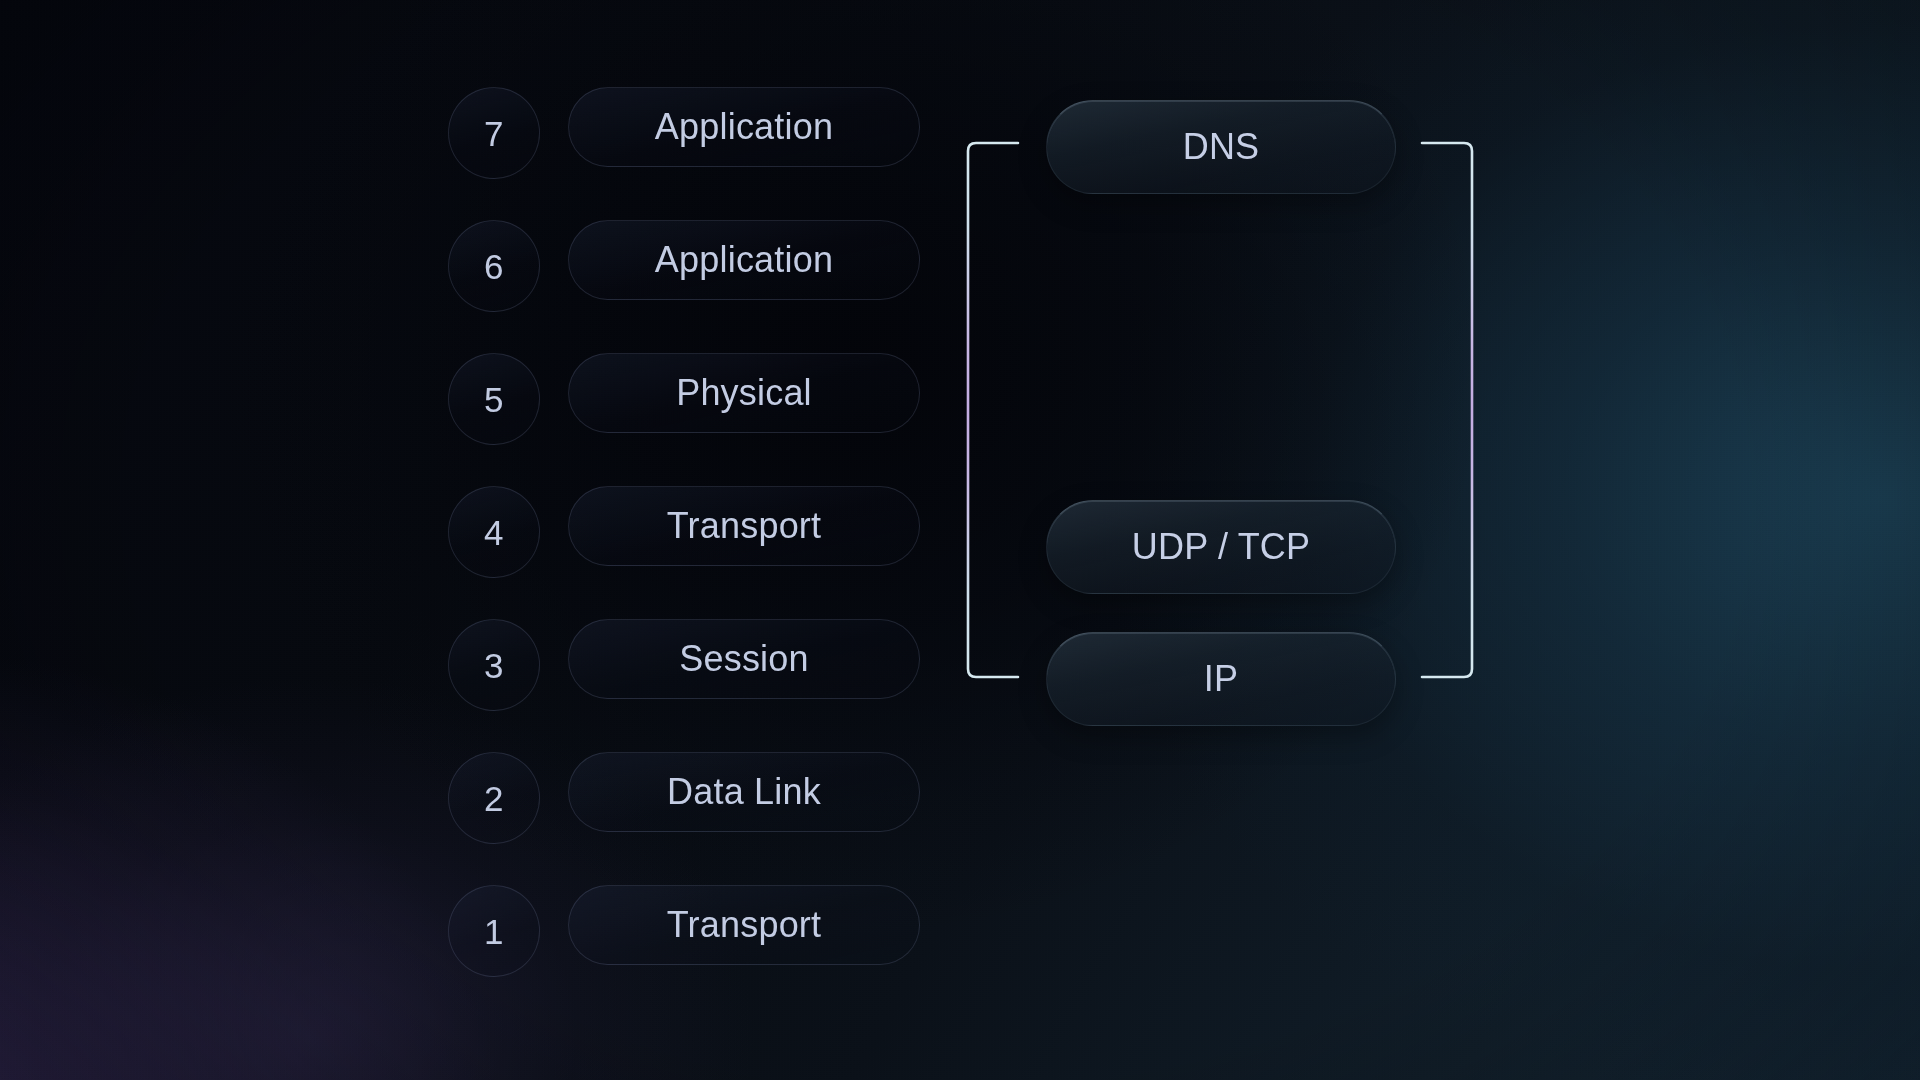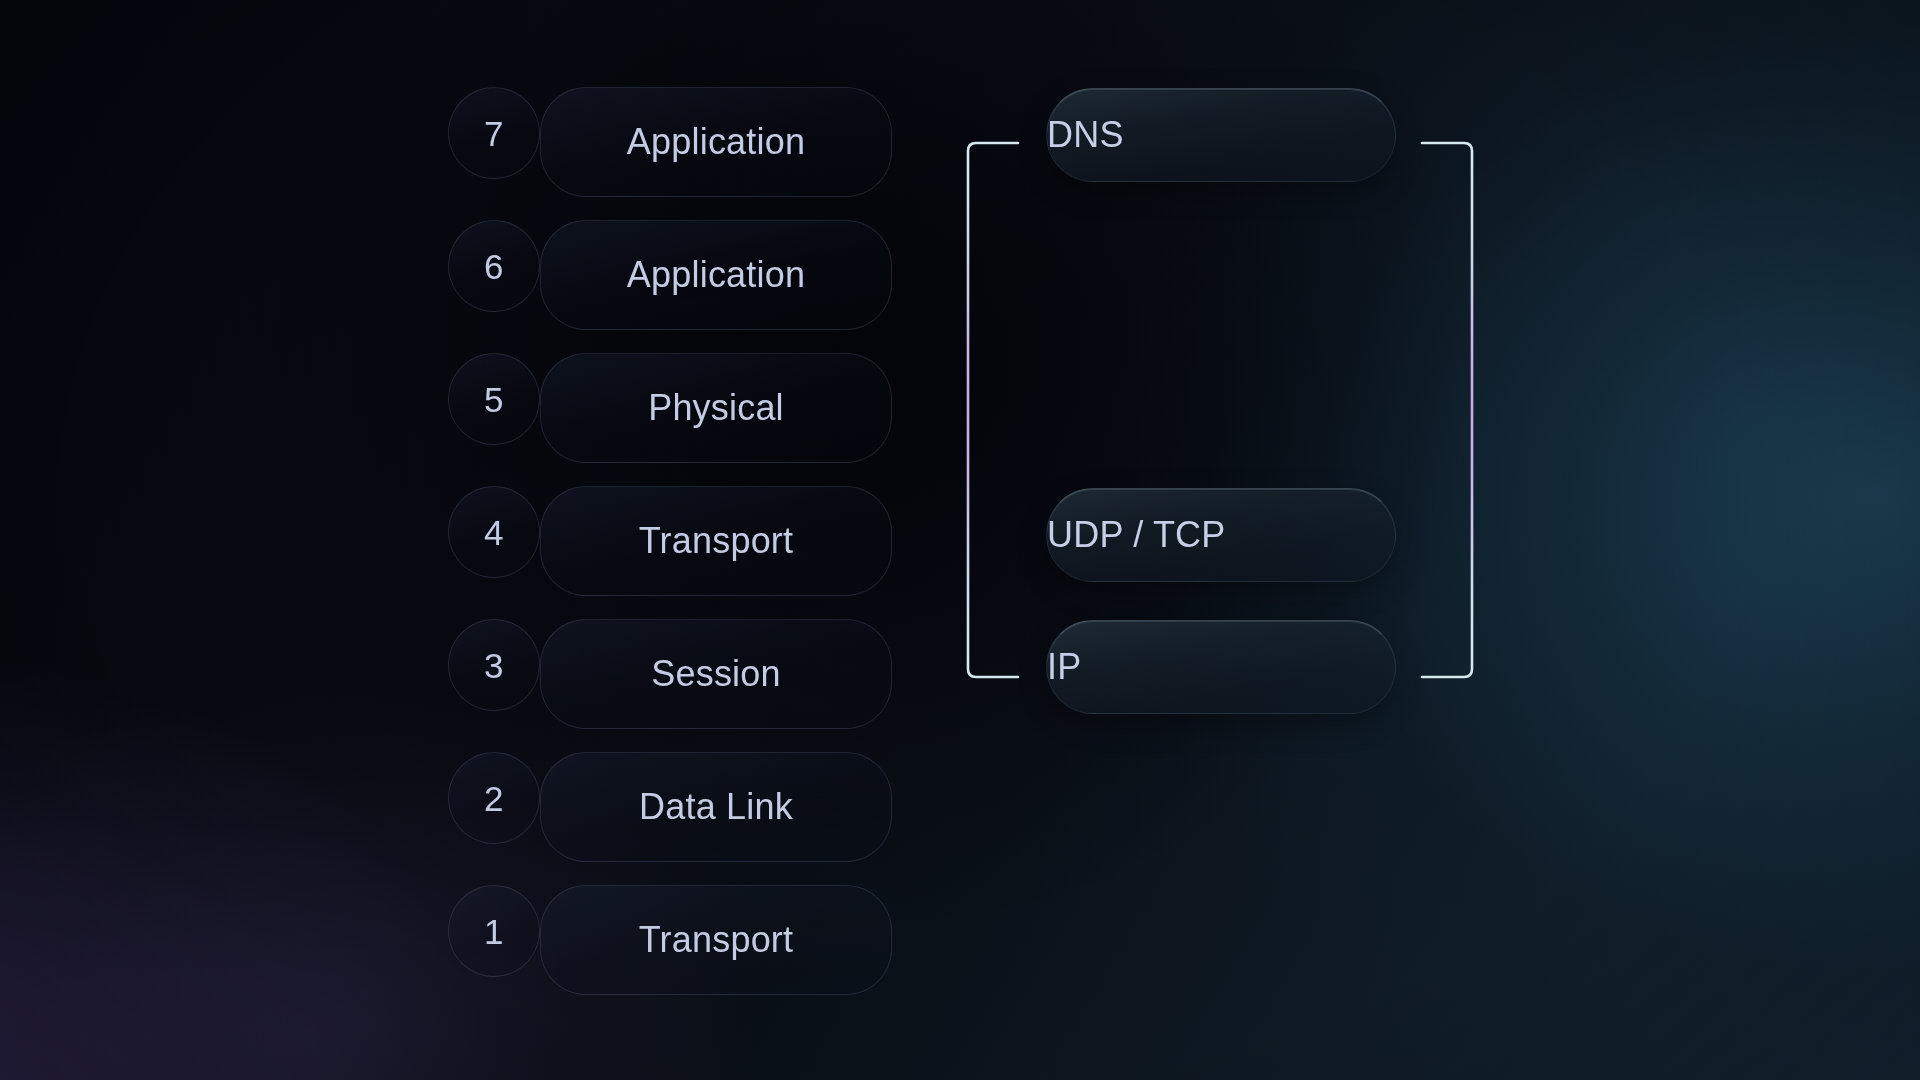--- a/index.html
+++ b/index.html
@@ -106,24 +106,24 @@
   }
   .osi-num span {
     font-size: 35px;
     font-weight: 400;
     color: #c2cbe2;
     letter-spacing: 0.3px;
     line-height: 1;
   }
   .osi-pill {
     position: absolute;
-    left: 540px;
+    left: 568px;
     top: 0;
     width: 352px;
-    height: 110px;
+    height: 80px;
     border-radius: 46px;
     border: 1px solid rgba(152, 168, 208, 0.17);
     background: linear-gradient(168deg, rgba(36, 45, 70, 0.30) 0%, rgba(15, 19, 34, 0.18) 52%, rgba(10, 13, 24, 0.10) 100%);
     display: flex;
     align-items: center;
     justify-content: center;
     box-sizing: border-box;
   }
   .osi-pill span {
     font-size: 36px;
@@ -136,31 +136,33 @@
   
   .proto-pill {
     position: absolute;
     left: 1046px;
     width: 350px;
     height: 94px;
     border-radius: 47px;
     box-sizing: border-box;
     display: flex;
     align-items: center;
+    justify-content: center;
     background:
       linear-gradient(168deg,
         rgba(46, 62, 76, 0.62) 0%,
         rgba(30, 43, 55, 0.52) 34%,
         rgba(20, 29, 40, 0.46) 68%,
         rgba(15, 22, 32, 0.42) 100%);
     border: 1px solid rgba(150, 178, 198, 0.10);
     border-top-color: rgba(178, 204, 224, 0.26);
     box-shadow:
       inset 0 1px 0 rgba(196, 220, 240, 0.14),
       0 10px 28px rgba(0, 0, 0, 0.30);
+    margin-top: 12px;
   }
   .proto-pill span {
     font-size: 36px;
     font-weight: 400;
     color: #c6cfe6;
     letter-spacing: 0.2px;
     line-height: 1;
   }
 
   

